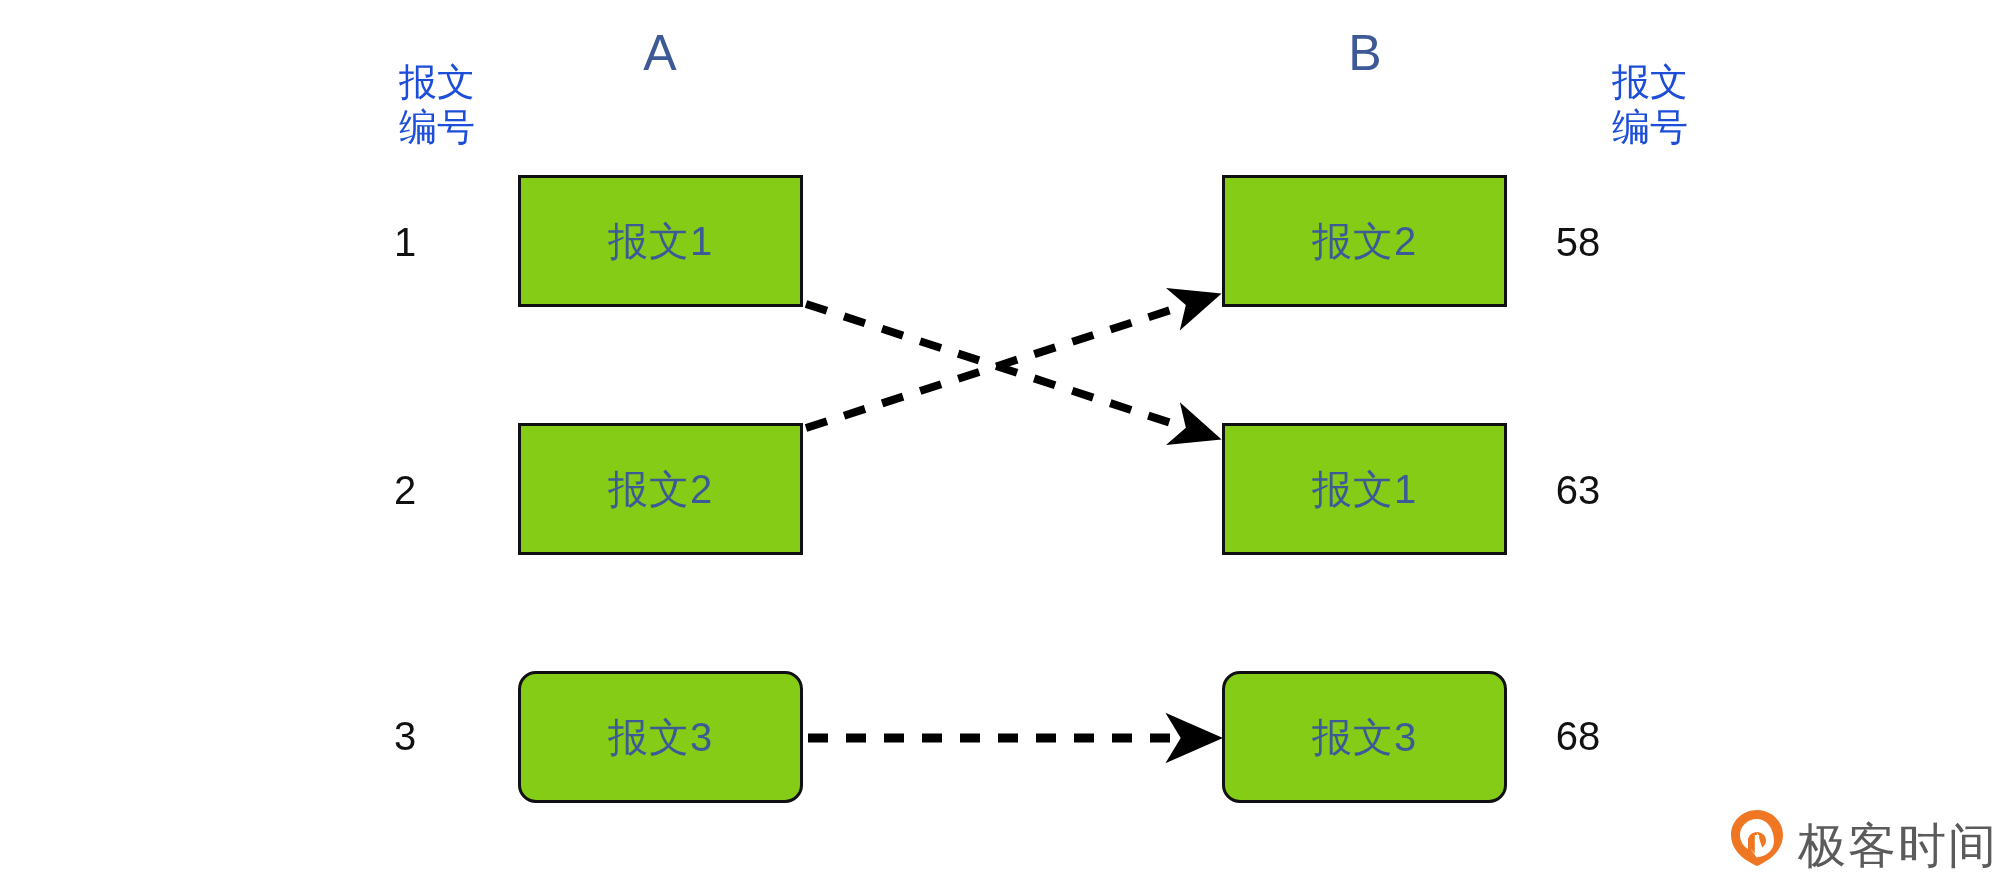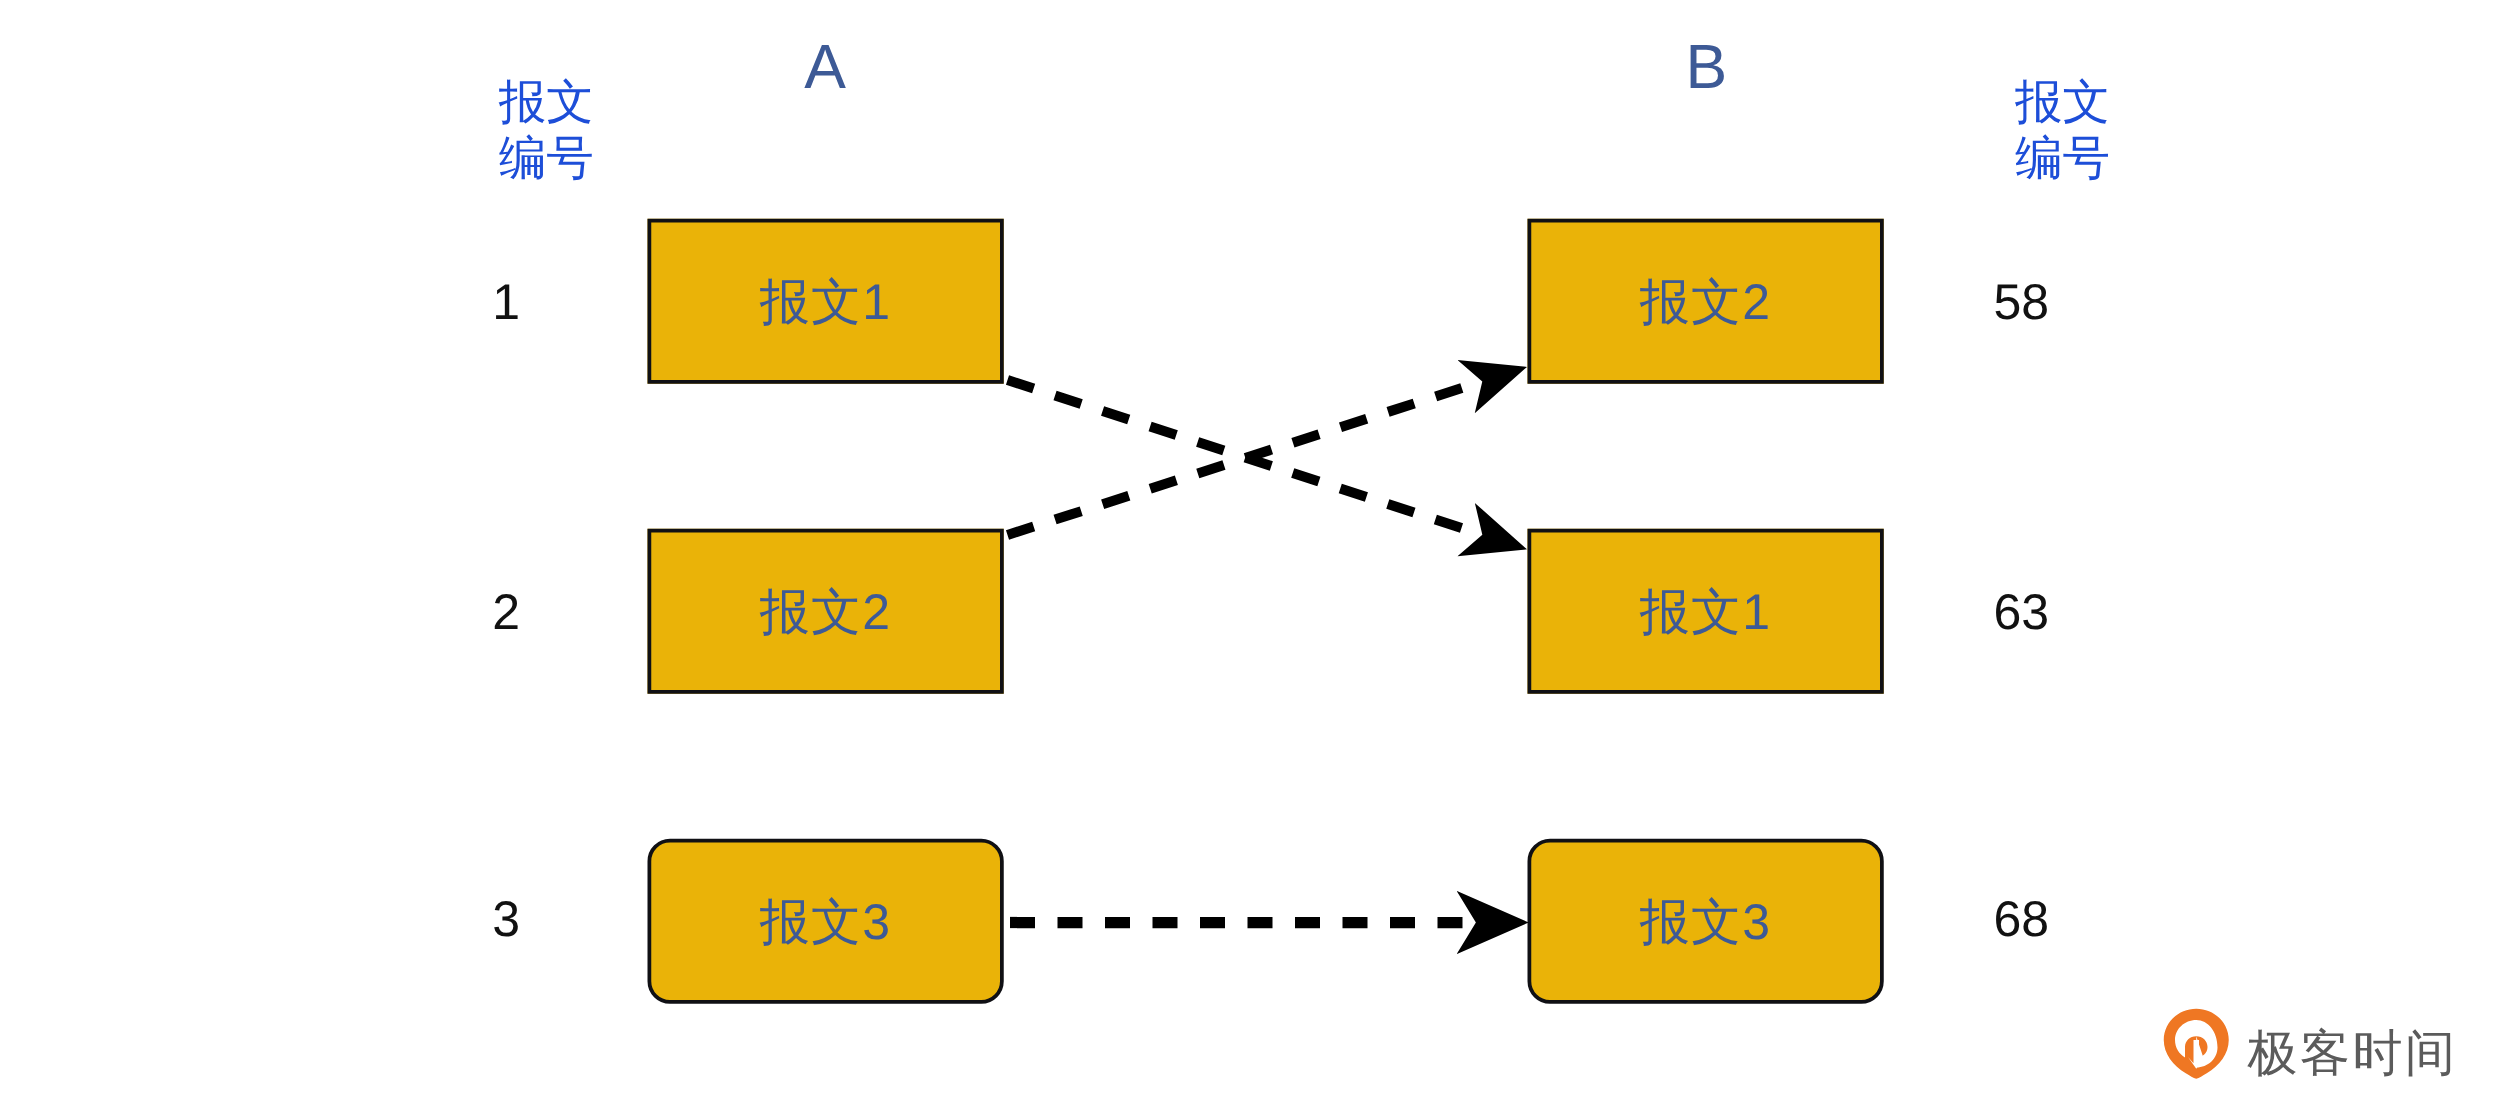--- a/index.html
+++ b/index.html
@@ -47,32 +47,32 @@
   
   .index-num {
     position: absolute;
     font-size: 40px;
     color: #111111;
     line-height: 1;
     text-align: center;
     width: 140px;
   }
   .index-num.left  { left: 335px; }
-  .index-num.right { left: 1547px; }
+  .index-num.right { left: 1508px; }
   .r1 { top: 222px; }
   .r2 { top: 470px; }
   .r3 { top: 716px; }
 
   
   .msg-box {
     position: absolute;
     width: 285px;
     height: 132px;
     box-sizing: border-box;
-    background: #eab308;
+    background: #84cc16;
     border: 3px solid #101014;
     display: flex;
     align-items: center;
     justify-content: center;
     font-size: 40px;
     color: #3d5a96;
     letter-spacing: 1px;
   }
   .col-a { left: 518px; }
   .col-b { left: 1222px; }
@@ -93,21 +93,21 @@
   #brand {
     position: absolute;
     left: 1730px;
     top: 806px;
     display: flex;
     align-items: center;
     gap: 14px;
   }
   #brand .brand-mark { width: 54px; height: 58px; }
   #brand .brand-text {
-    font-size: 40px;
+    font-size: 48px;
     color: #5b5b5b;
     letter-spacing: 2px;
     line-height: 1;
     font-weight: 500;
     margin-top: 16px;
   }
 </style>
 </head>
 <body>
 

